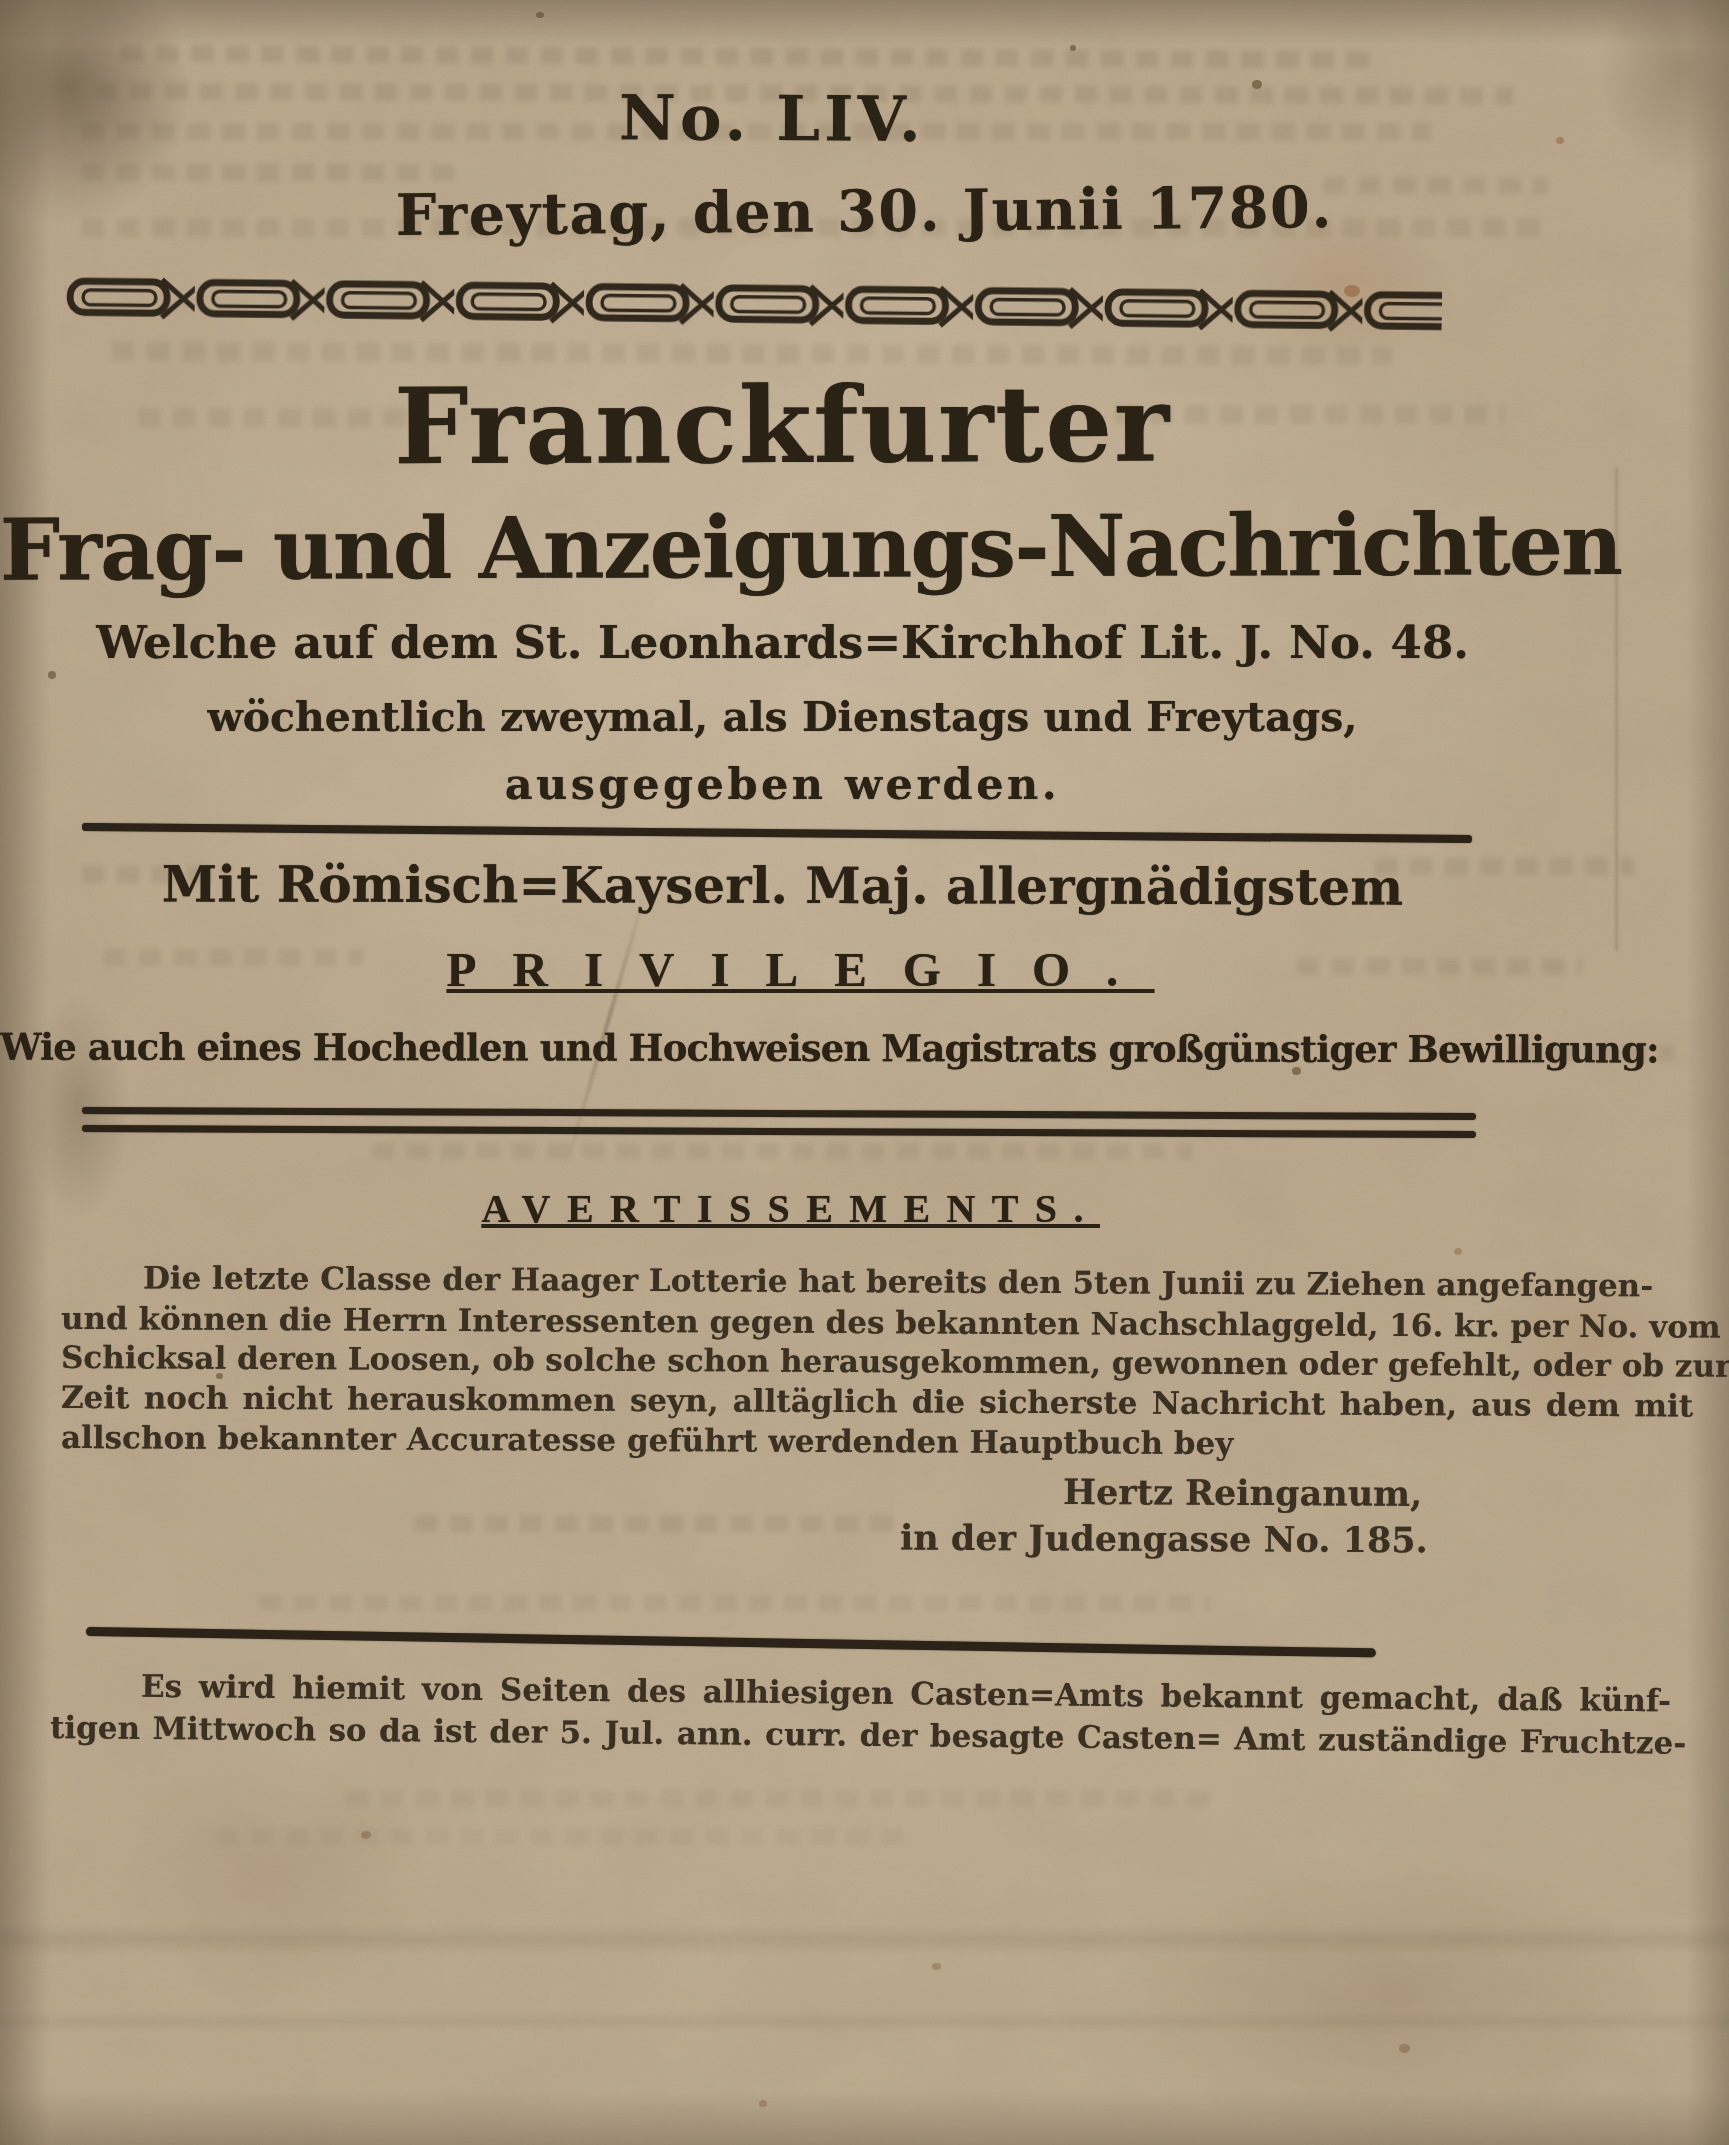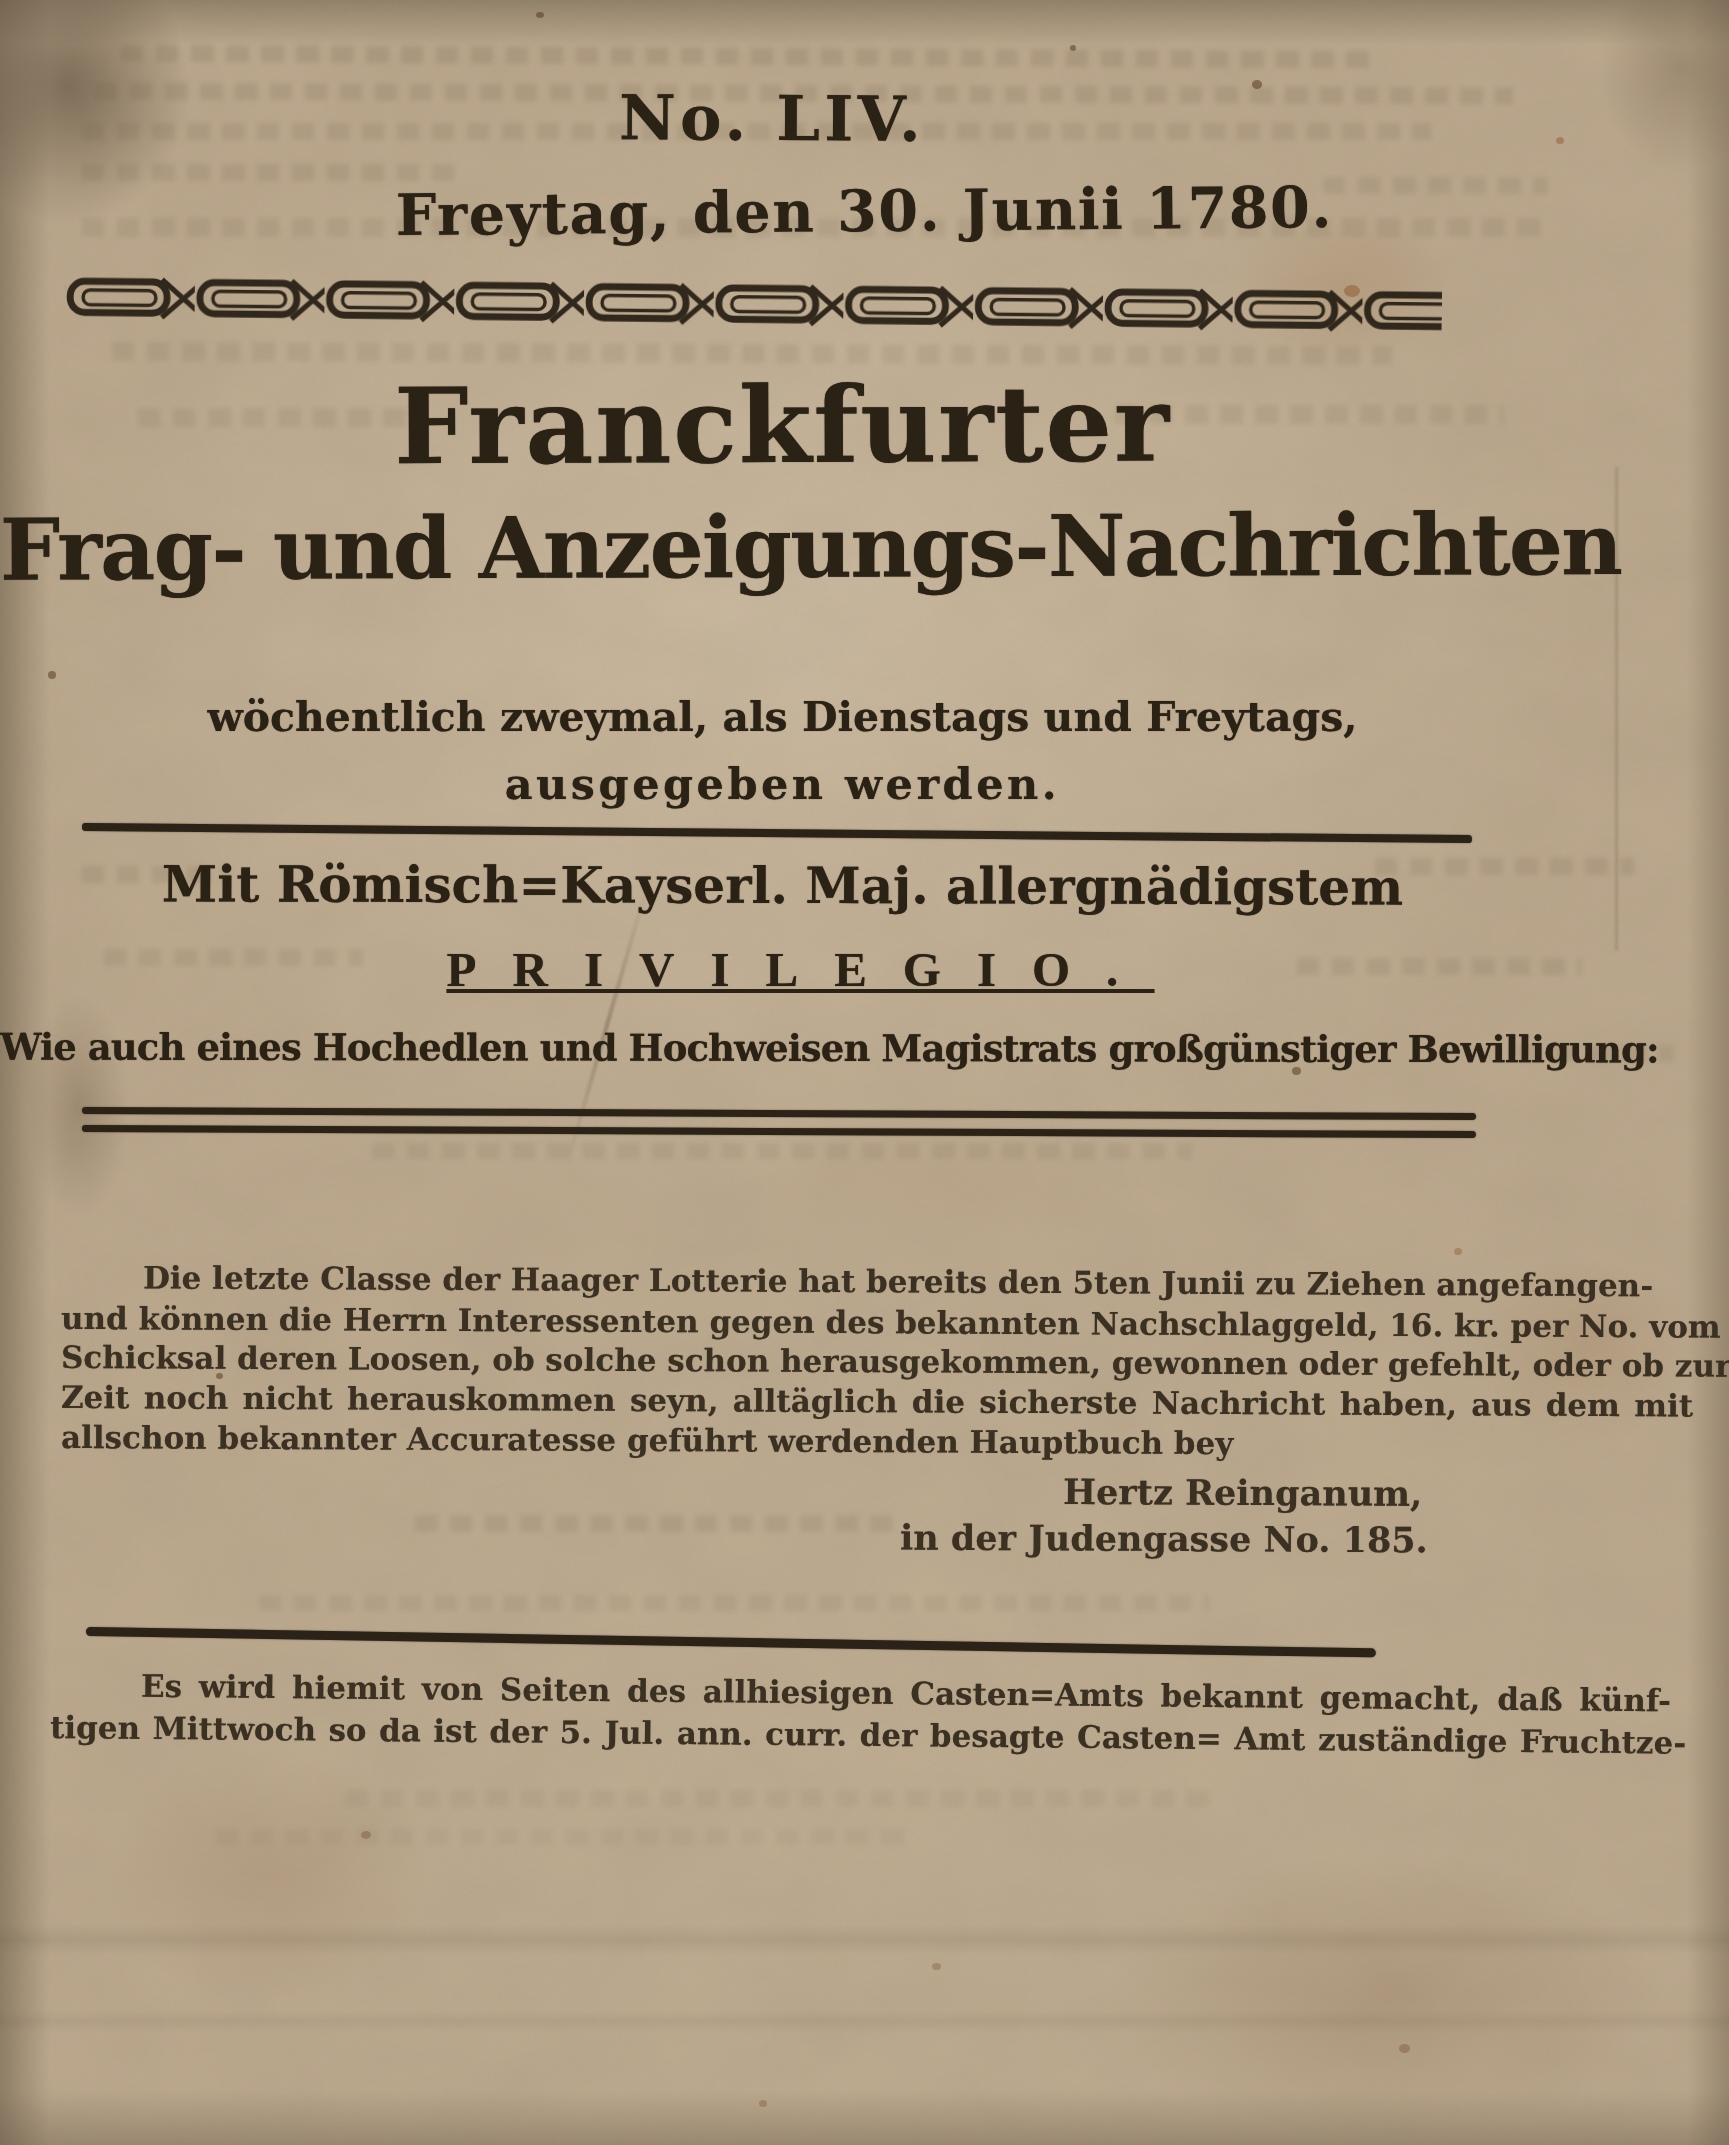--- a/index.html
+++ b/index.html
@@ -111,38 +111,40 @@
         <path d="M112 4 L162 48 M162 4 L112 48" fill="none" stroke="#241d12" stroke-width="6"></path>
       </pattern>
     </defs>
     <rect width="1592" height="52" fill="url(#chain)" opacity=".92"></rect>
   </svg>
 
   <div class="abs ctr frk ink" style="top:363px;font-size:105px;letter-spacing:1.7px;transform:rotate(-.2deg);">Franckfurter</div>
 
   <div class="abs ctr frk ink" style="top:497px;font-size:85px;letter-spacing:-1.7px;transform:rotate(-.2deg);">Frag- und Anzeigungs-Nachrichten</div>
 
+  <div class="abs ctr frk ink" style="top:616px;font-size:45px;">Welche auf dem St. Leonhards=Kirchhof Lit. J. No. 48.</div>
 
   <div class="abs ctr frk ink" style="top:693px;font-size:41px;">wöchentlich zweymal, als Dienstags und Freytags,</div>
 
   <div class="abs ctr frk ink" style="top:759px;font-size:43px;letter-spacing:3.5px;">ausgegeben werden.</div>
 
   <div class="abs rule" style="left:82px;top:823px;width:1390px;height:7.8px;transform:rotate(.5deg);transform-origin:left center;"></div>
 
   <div class="abs ctr frk ink" style="top:856px;font-size:50px;transform:rotate(.15deg);">Mit Römisch=Kayserl. Maj. allergnädigstem</div>
 
   <div class="abs ctr antiqua ink" style="top:941px;font-size:49px;letter-spacing:36px;text-indent:36px;">PRIVILEGIO.</div>
 
   <div class="abs ctr frk ink" style="top:1026px;font-size:37px;letter-spacing:-0.9px;transform:rotate(.1deg);">Wie auch eines Hochedlen und Hochweisen Magistrats großgünstiger Bewilligung:</div>
 
   <div class="abs" style="left:82px;top:1107px;width:1394px;transform:rotate(.25deg);transform-origin:left center;">
     <div class="rule" style="height:7px;margin-bottom:11.2px;"></div>
     <div class="rule" style="height:7px;"></div>
   </div>
 
+  <div class="abs ctr antiqua ink" style="top:1185px;font-size:40px;letter-spacing:16.4px;text-indent:16.4px;">AVERTISSEMENTS.</div>
 
   <div class="abs frk body-ink" style="left:61px;top:1259px;white-space:nowrap;font-size:31px;padding-left:82px;transform:rotate(.3deg);transform-origin:left center;">Die letzte Classe der Haager Lotterie hat bereits den 5ten Junii zu Ziehen angefangen-</div>
   <div class="abs frk body-ink" style="left:61px;top:1300px;white-space:nowrap;font-size:31px;transform:rotate(.3deg);transform-origin:left center;">und können die Herrn Interessenten gegen des bekannten Nachschlaggeld, 16. kr. per No. vom</div>
   <div class="abs frk body-ink" style="left:61px;top:1339px;white-space:nowrap;font-size:31px;transform:rotate(.3deg);transform-origin:left center;">Schicksal deren Loosen, ob solche schon herausgekommen, gewonnen oder gefehlt, oder ob zur</div>
   <div class="abs frk body-ink" style="left:61px;top:1379px;white-space:nowrap;font-size:31px;word-spacing:3.5px;transform:rotate(.3deg);transform-origin:left center;">Zeit noch nicht herauskommen seyn, alltäglich die sicherste Nachricht haben, aus dem mit</div>
   <div class="abs frk body-ink" style="left:61px;top:1419px;white-space:nowrap;font-size:31px;transform:rotate(.3deg);transform-origin:left center;">allschon bekannter Accuratesse geführt werdenden Hauptbuch bey</div>
 
   <div class="abs frk body-ink" style="right:307px;top:1472px;white-space:nowrap;font-size:35px;transform:rotate(.3deg);">Hertz Reinganum,</div>
   <div class="abs frk body-ink" style="right:301px;top:1518px;white-space:nowrap;font-size:35px;transform:rotate(.3deg);">in der Judengasse No. 185.</div>
 

